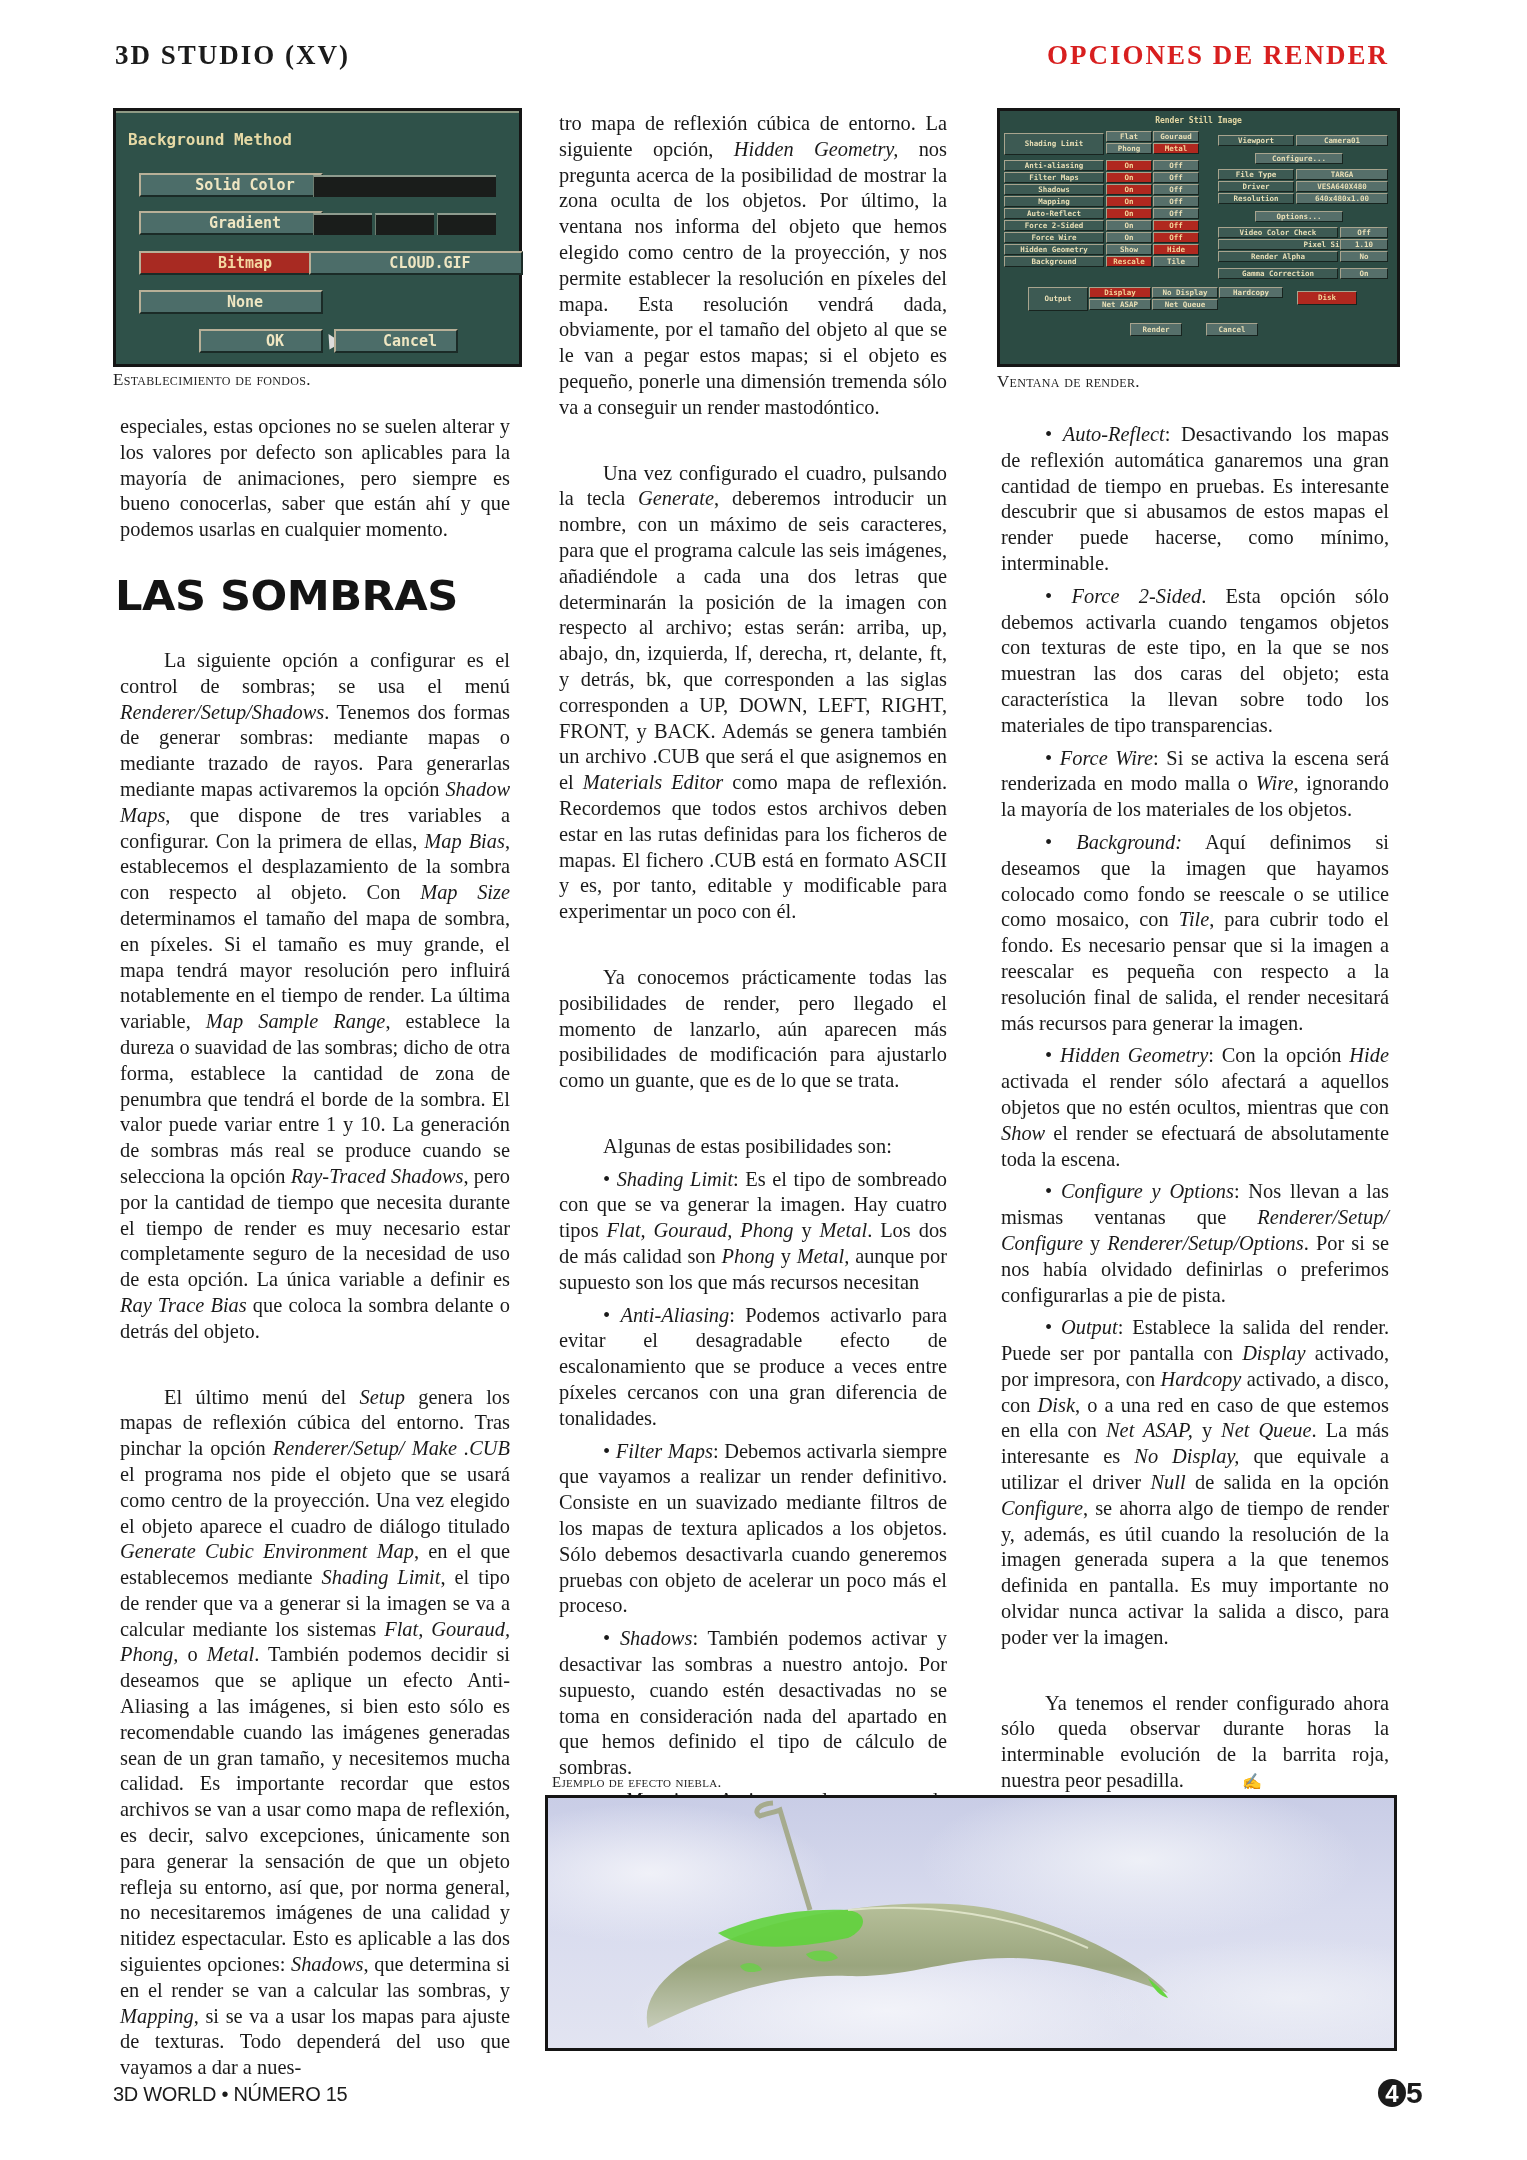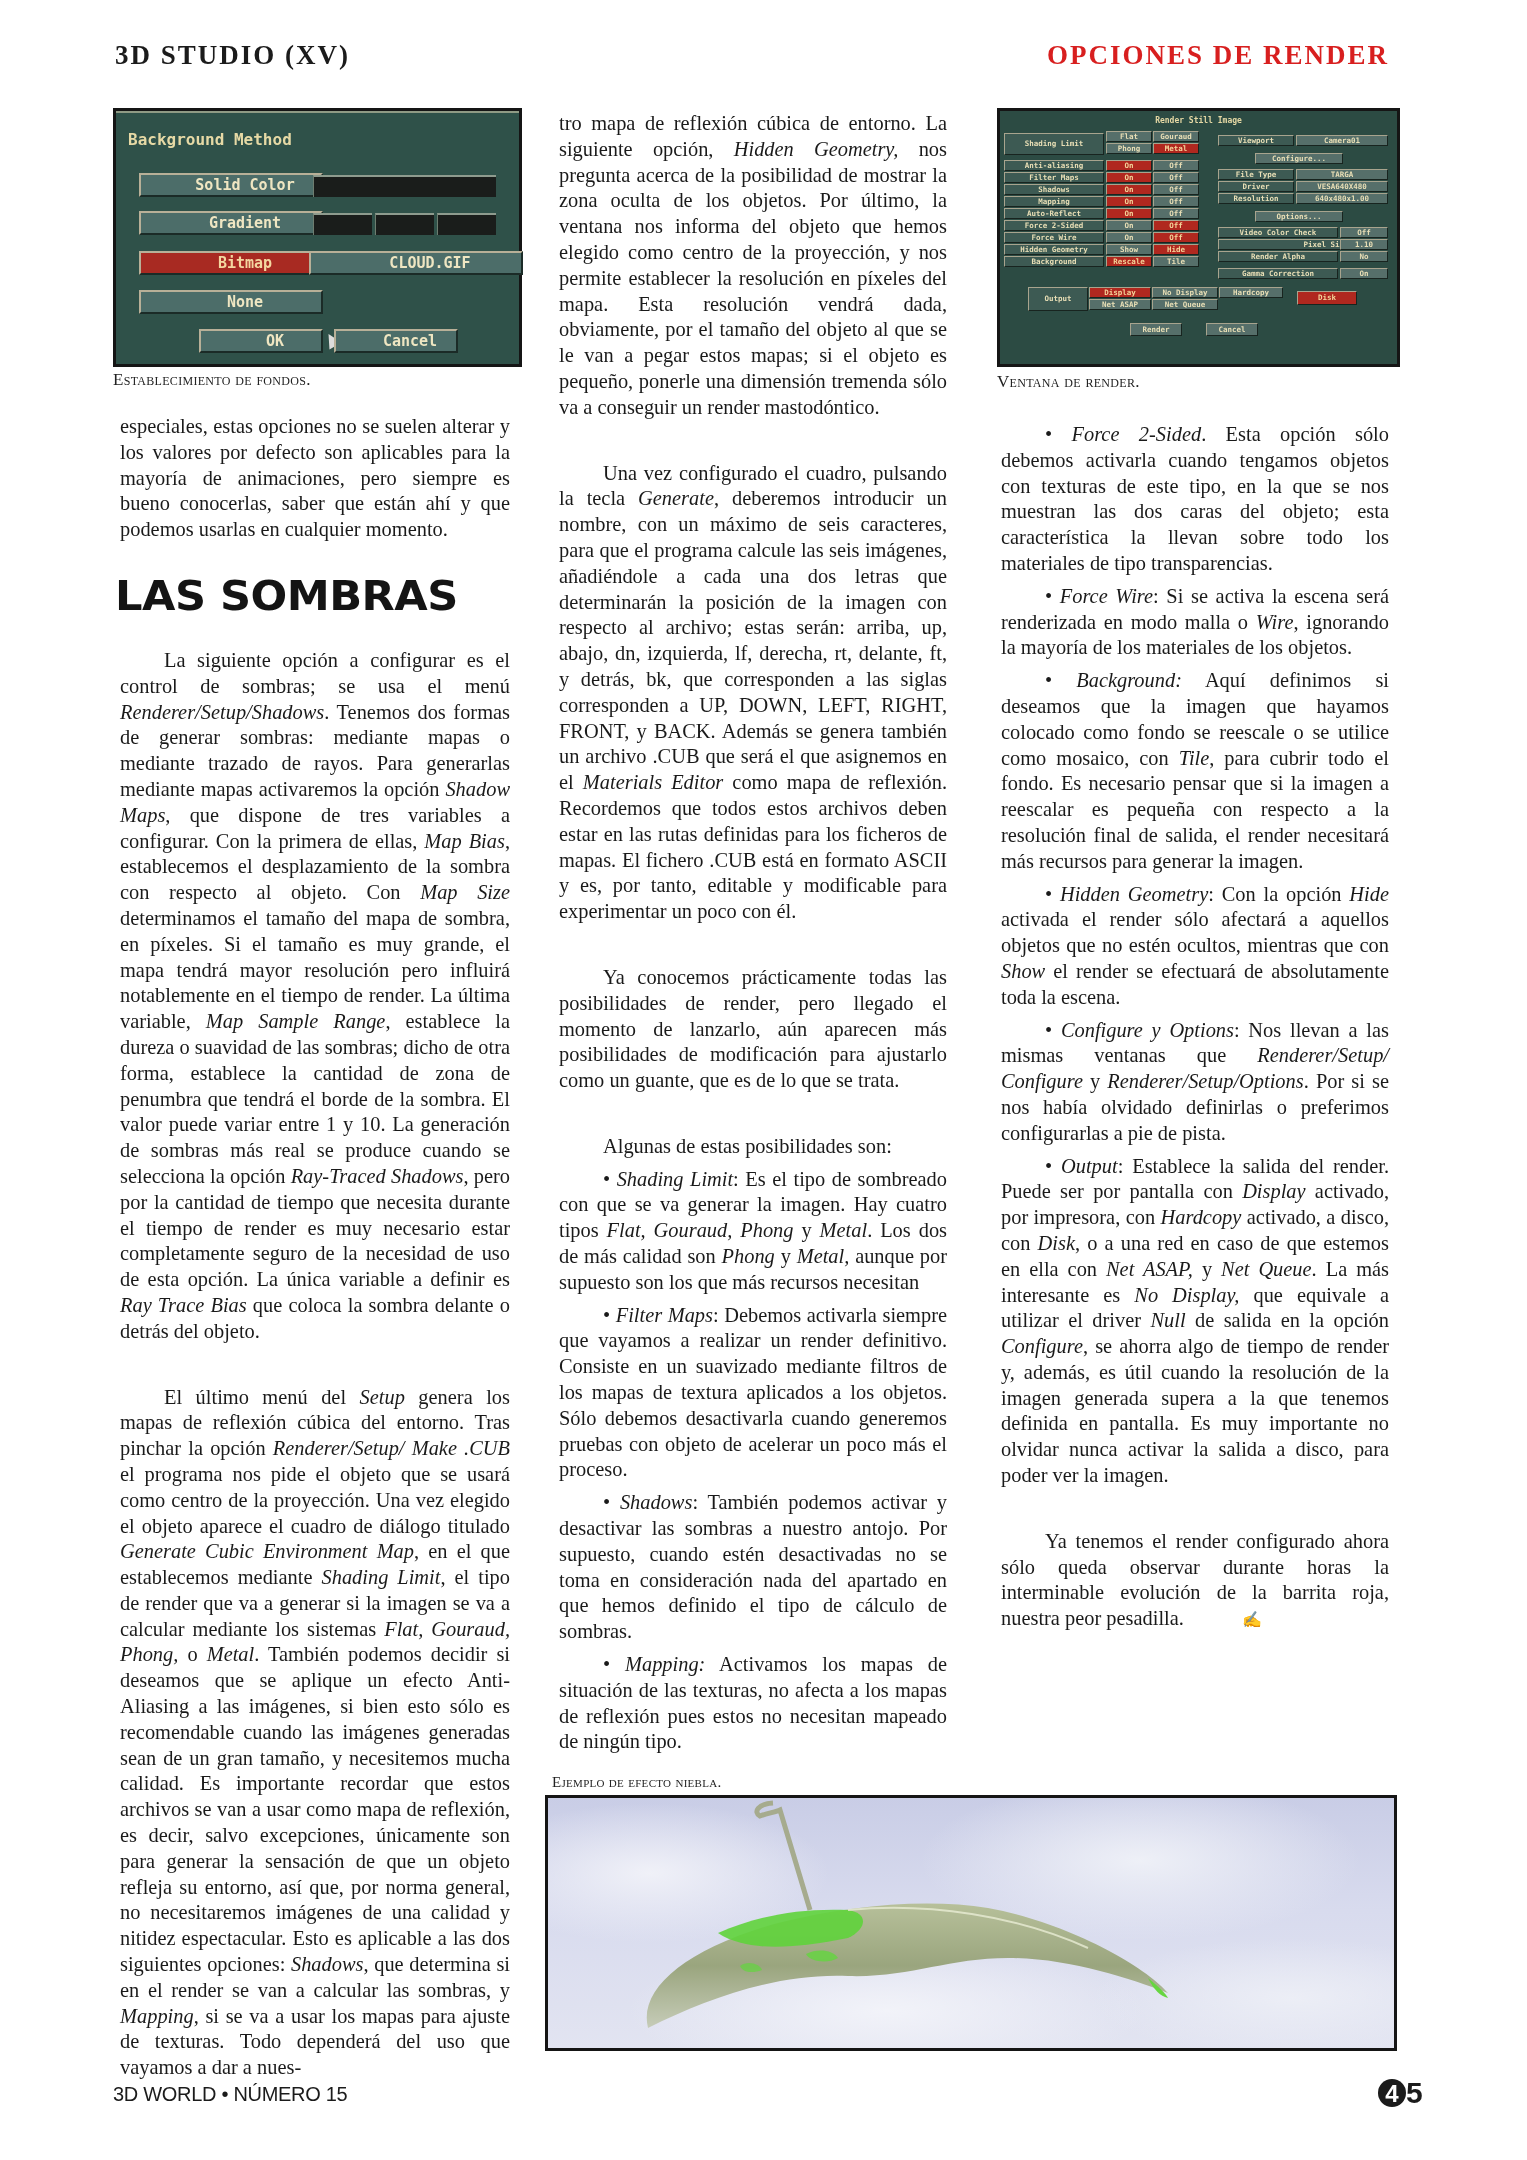--- a/index.html
+++ b/index.html
@@ -160,26 +160,28 @@
 
 <div class="col col2">
   <p><span>tro mapa de reflexión cúbica de entorno. La siguiente opción, </span><i>Hidden Geometry,</i><span> nos pregunta acerca de la posibilidad de mostrar la zona oculta de los objetos. Por último, la ventana nos informa del objeto que hemos elegido como centro de la proyección, y nos permite establecer la resolución en píxeles del mapa. Esta resolución vendrá dada, obviamente, por el tamaño del objeto al que se le van a pegar estos mapas; si el objeto es pequeño, ponerle una dimensión tremenda sólo va a conseguir un render mastodóntico.</span></p>
   <div class="gap"></div>
   <p class="ind"><span>Una vez configurado el cuadro, pulsando la tecla </span><i>Generate</i><span>, deberemos introducir un nombre, con un máximo de seis caracteres, para que el programa calcule las seis imágenes, añadiéndole a cada una dos letras que determinarán la posición de la imagen con respecto al archivo; estas serán: arriba, up, abajo, dn, izquierda, lf, derecha, rt, delante, ft, y detrás, bk, que corresponden a las siglas corresponden a UP, DOWN, LEFT, RIGHT, FRONT, y BACK. Además se genera también un archivo .CUB que será el que asignemos en el </span><i>Materials Editor</i><span> como mapa de reflexión. Recordemos que todos estos archivos deben estar en las rutas definidas para los ficheros de mapas. El fichero .CUB está en formato ASCII y es, por tanto, editable y modificable para experimentar un poco con él.</span></p>
   <div class="gap"></div>
   <p class="ind">Ya conocemos prácticamente todas las posibilidades de render, pero llegado el momento de lanzarlo, aún aparecen más posibilidades de modificación para ajustarlo como un guante, que es de lo que se trata.</p>
   <div class="gap"></div>
   <p class="ind">Algunas de estas posibilidades son:</p>
   <p class="ind">• <i>Shading Limit</i><span>: Es el tipo de sombreado con que se va generar la imagen. Hay cuatro tipos </span><i>Flat, Gouraud, Phong</i><span> y </span><i>Metal</i><span>. Los dos de más calidad son </span><i>Phong</i><span> y </span><i>Metal,</i><span> aunque por supuesto son los que más recursos necesitan</span></p>
+  <p class="ind">• <i>Anti-Aliasing</i><span>: Podemos activarlo para evitar el desagradable efecto de escalonamiento que se produce a veces entre píxeles cercanos con una gran diferencia de tonalidades.</span></p>
   <p class="ind">• <i>Filter Maps</i><span>: Debemos activarla siempre que vayamos a realizar un render definitivo. Consiste en un suavizado mediante filtros de los mapas de textura aplicados a los objetos. Sólo debemos desactivarla cuando generemos pruebas con objeto de acelerar un poco más el proceso.</span></p>
   <p class="ind">• <i>Shadows</i><span>: También podemos activar y desactivar las sombras a nuestro antojo. Por supuesto, cuando estén desactivadas no se toma en consideración nada del apartado en que hemos definido el tipo de cálculo de sombras.</span></p>
   <p class="ind">• <i>Mapping:</i><span> Activamos los mapas de situación de las texturas, no afecta a los mapas de reflexión pues estos no necesitan mapeado de ningún tipo.</span></p>
 </div>
 
 <div class="col col3">
+  <p class="ind">• <i>Auto-Reflect</i><span>: Desactivando los mapas de reflexión automática ganaremos una gran cantidad de tiempo en pruebas. Es interesante descubrir que si abusamos de estos mapas el render puede hacerse, como mínimo, interminable.</span></p>
   <p class="ind">• <i>Force 2-Sided</i><span>. Esta opción sólo debemos activarla cuando tengamos objetos con texturas de este tipo, en la que se nos muestran las dos caras del objeto; esta característica la llevan sobre todo los materiales de tipo transparencias.</span></p>
   <p class="ind">• <i>Force Wire</i><span>: Si se activa la escena será renderizada en modo malla o </span><i>Wire</i><span>, ignorando la mayoría de los materiales de los objetos.</span></p>
   <p class="ind">• <i>Background:</i><span> Aquí definimos si deseamos que la imagen que hayamos colocado como fondo se reescale o se utilice como mosaico, con </span><i>Tile</i><span>, para cubrir todo el fondo. Es necesario pensar que si la imagen a reescalar es pequeña con respecto a la resolución final de salida, el render necesitará más recursos para generar la imagen.</span></p>
   <p class="ind">• <i>Hidden Geometry</i><span>: Con la opción </span><i>Hide</i><span> activada el render sólo afectará a aquellos objetos que no estén ocultos, mientras que con </span><i>Show</i><span> el render se efectuará de absolutamente toda la escena.</span></p>
   <p class="ind">• <i>Configure y Options</i><span>: Nos llevan a las mismas ventanas que </span><i>Renderer/Setup/ Configure</i><span> y </span><i>Renderer/Setup/Options</i><span>. Por si se nos había olvidado definirlas o preferimos configurarlas a pie de pista.</span></p>
   <p class="ind">• <i>Output</i><span>: Establece la salida del render. Puede ser por pantalla con </span><i>Display</i><span> activado, por impresora, con </span><i>Hardcopy</i><span> activado, a disco, con </span><i>Disk</i><span>, o a una red en caso de que estemos en ella con </span><i>Net ASAP,</i><span> y </span><i>Net Queue</i><span>. La más interesante es </span><i>No Display,</i><span> que equivale a utilizar el driver </span><i>Null</i><span> de salida en la opción </span><i>Configure</i><span>, se ahorra algo de tiempo de render y, además, es útil cuando la resolución de la imagen generada supera a la que tenemos definida en pantalla. Es muy importante no olvidar nunca activar la salida a disco, para poder ver la imagen.</span></p>
   <div class="gap"></div>
   <p class="ind"><span>Ya tenemos el render configurado ahora sólo queda observar durante horas la interminable evolución de la barrita roja, nuestra peor pesadilla.</span><span class="sig">✍</span></p>
 </div>
 

